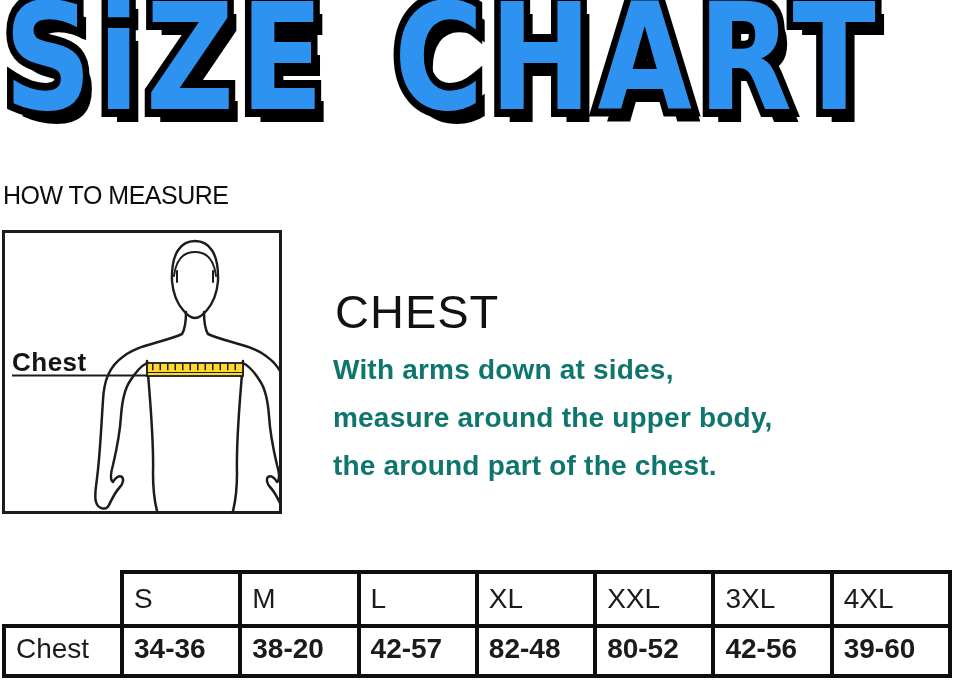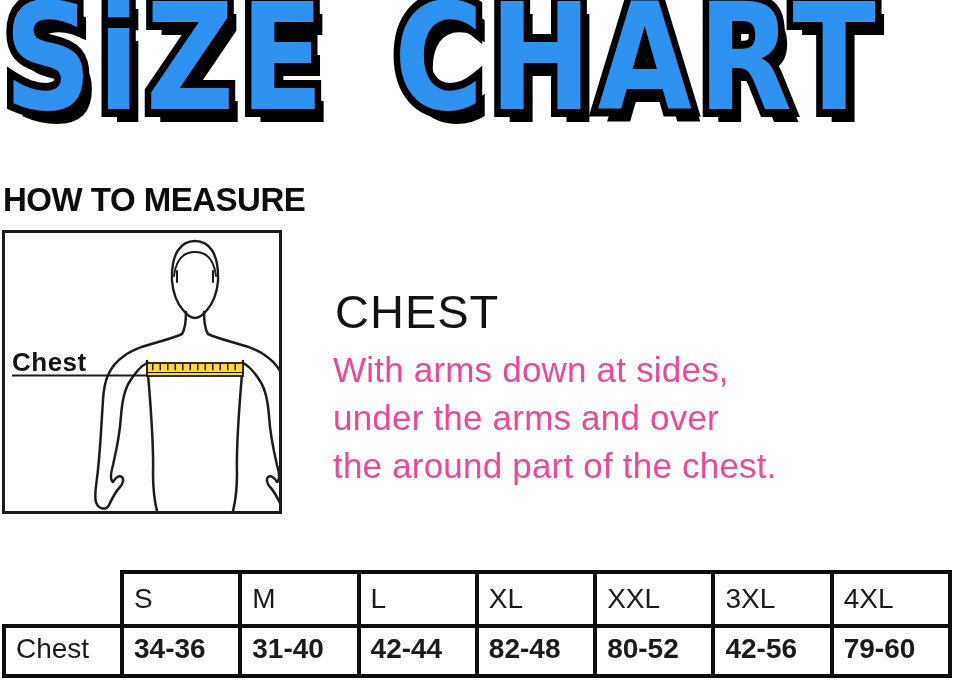--- a/index.html
+++ b/index.html
@@ -31,43 +31,43 @@
     position:absolute;left:0;top:0;
     color:#000;
     -webkit-text-stroke:13px #000;
     text-shadow:9px 10px 0 #000;
   }
   .title-fill{position:relative;color:var(--title-blue);}
 
   
   .how-heading{
     position:absolute;left:3px;top:181px;margin:0;
-    font-size:33px;font-weight:bold;letter-spacing:-0.5px;
+    font-size:25px;font-weight:normal;letter-spacing:-0.5px;
     color:#0d0d0d;
   }
   .figure-box{
     position:absolute;left:2px;top:230px;
     width:280px;height:284px;
     border:3px solid #1c1c1c;background:#fff;
   }
   .figure-box svg{display:block;width:100%;height:100%;}
   .fig-label{
     font-family:"Liberation Sans",sans-serif;
     font-weight:700;font-size:26px;fill:#151515;letter-spacing:0.5px;
   }
 
   
   .chest-info{position:absolute;left:333px;top:284px;width:620px;}
   .chest-info h1{
     margin:0 0 7px 2px;
     font-size:47px;font-weight:400;letter-spacing:1px;color:#121212;
   }
   .chest-info p{
-    margin:0;font-size:35px;line-height:48px;
-    font-weight:400;letter-spacing:0.2px;color:#ec4899;
+    margin:0;font-size:28px;line-height:48px;
+    font-weight:700;letter-spacing:0.2px;color:#0f766e;
   }
 
   
   .size-table{
     position:absolute;left:2px;top:570px;
     width:950px;border-collapse:collapse;table-layout:fixed;
   }
   .size-table col.c0{width:118px;}
   .size-table th,.size-table td{
     border:4px solid #0e0e0e;
@@ -114,21 +114,21 @@
       </g>
 
       <line x1="7" y1="142.5" x2="142" y2="142.5" stroke="#1c1c1c" stroke-width="2.2"></line>
       <text class="fig-label" x="7" y="138">Chest</text>
     </svg>
   </div>
 
   <section class="chest-info">
     <h1>CHEST</h1>
     <p>With arms down at sides,</p>
-    <p>under the arms and over</p>
+    <p>measure around the upper body,</p>
     <p>the around part of the chest.</p>
   </section>
 
   <table class="size-table">
     <colgroup>
       <col class="c0">
         <col>
         <col>
         <col>
         <col>
@@ -143,23 +143,23 @@
         <th>M</th>
         <th>L</th>
         <th>XL</th>
         <th>XXL</th>
         <th>3XL</th>
         <th>4XL</th>
       </tr>
       <tr class="data-row">
         <th>Chest</th>
         <td>34-36</td>
-        <td>31-40</td>
-        <td>42-44</td>
+        <td>38-20</td>
+        <td>42-57</td>
         <td>82-48</td>
         <td>80-52</td>
         <td>42-56</td>
-        <td>79-60</td>
+        <td>39-60</td>
       </tr>
     </tbody>
   </table>
 
 </div>
 
 </body></html>

